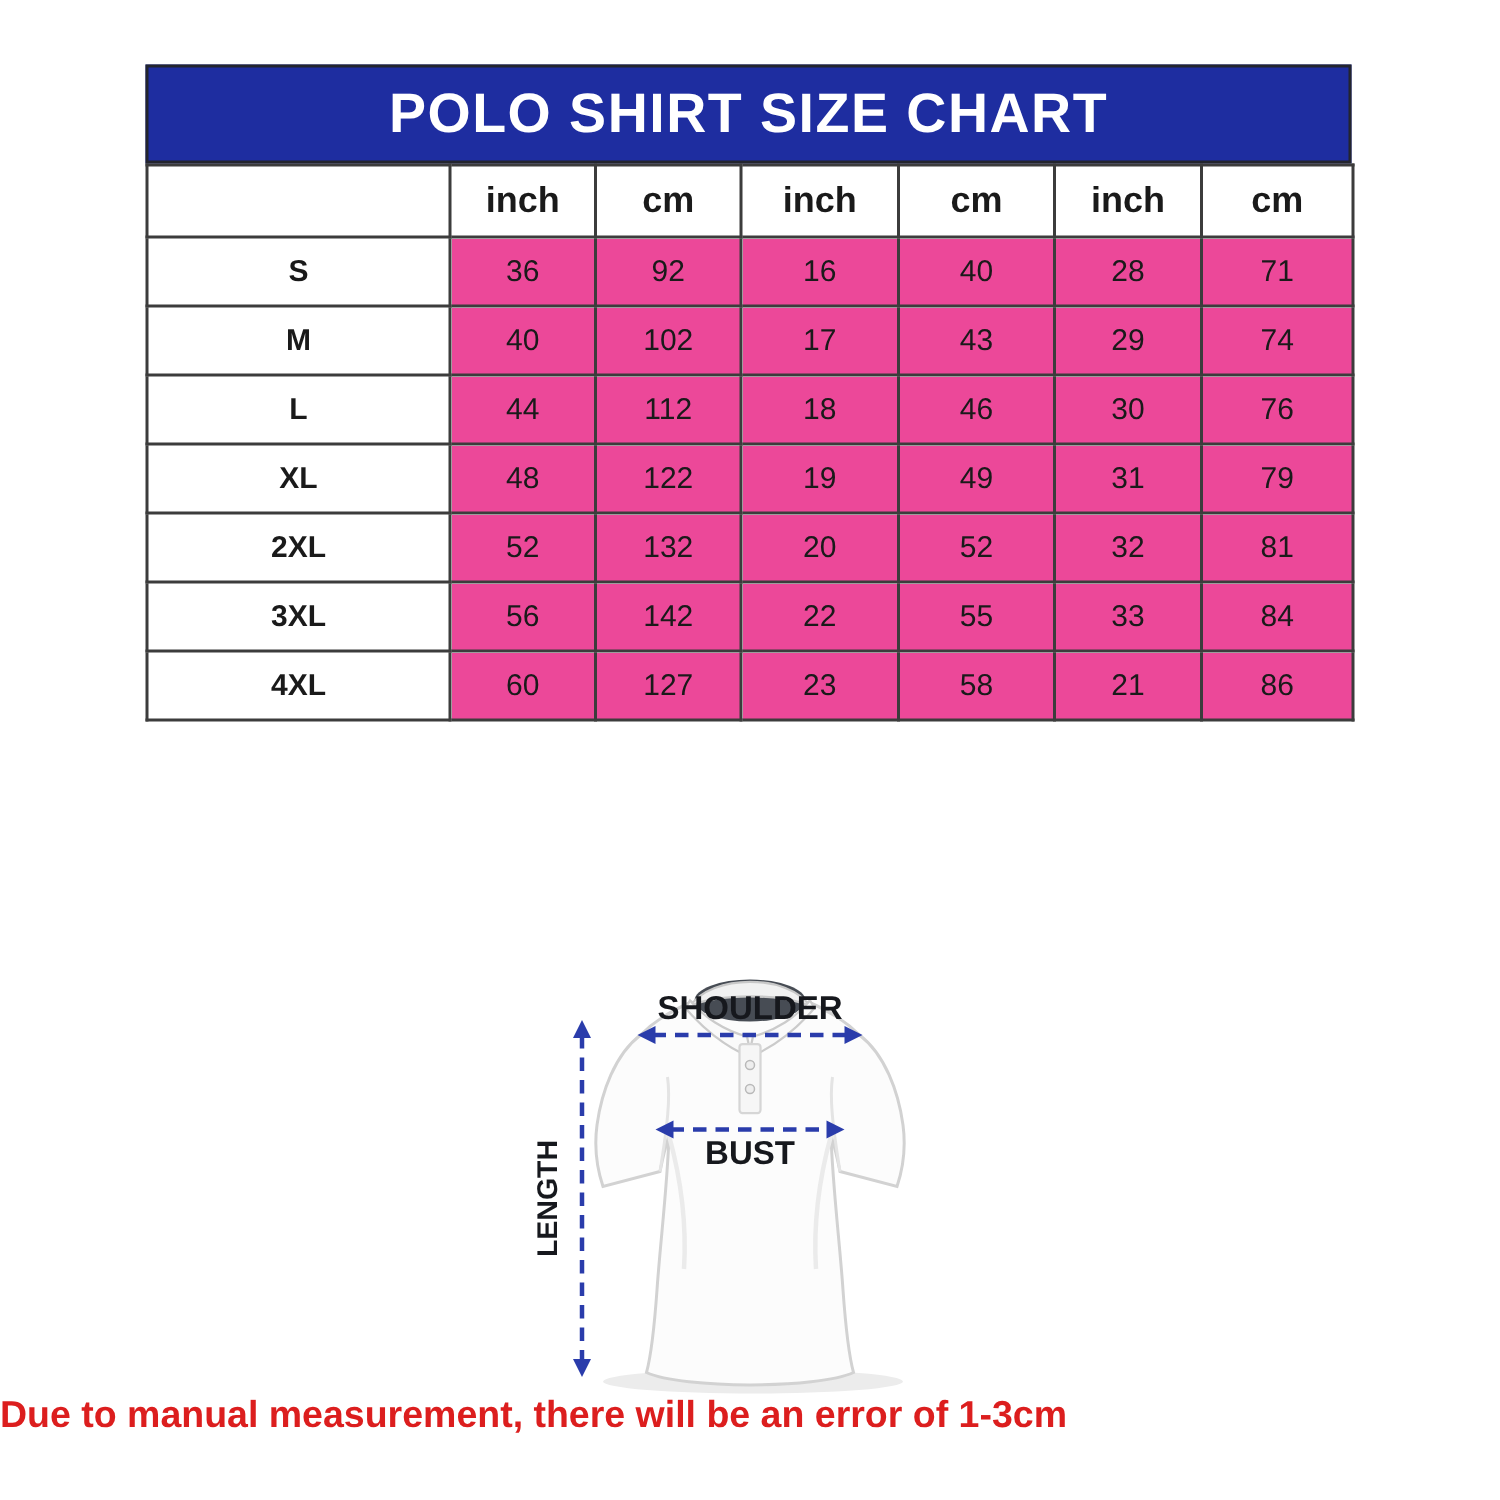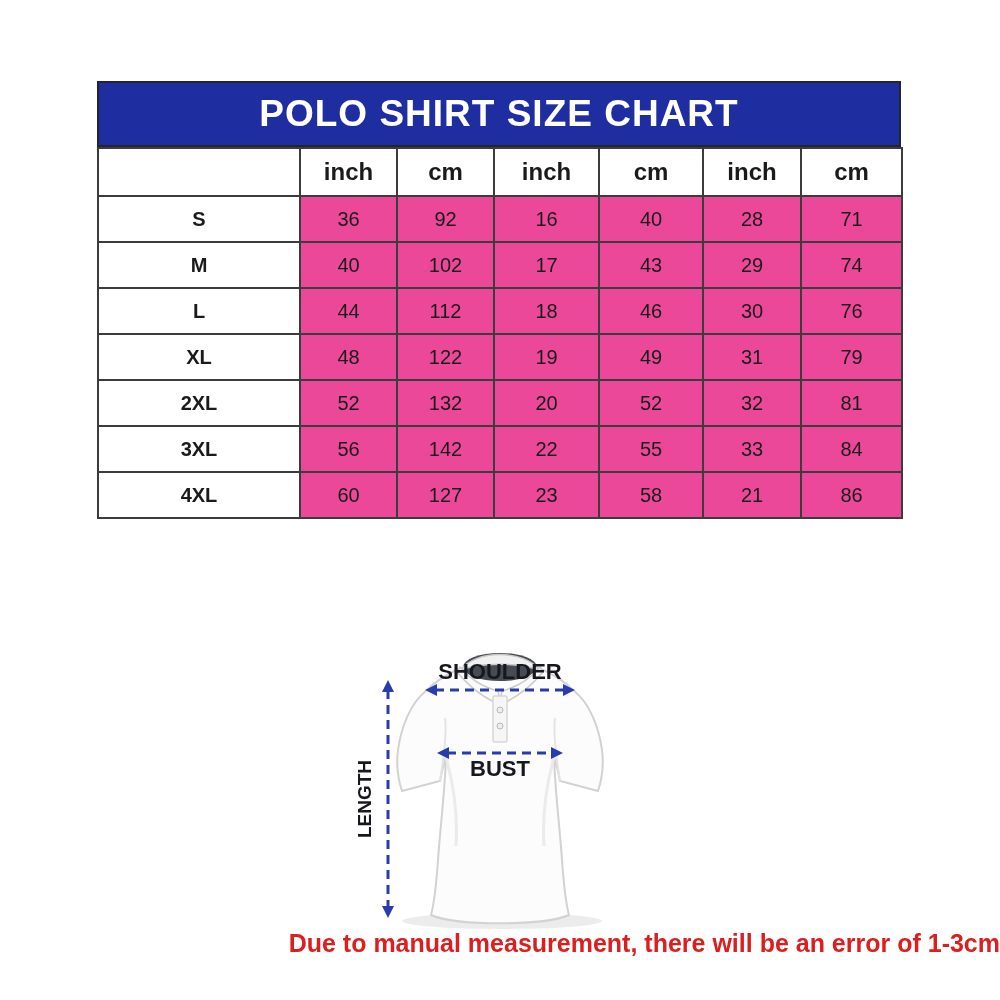--- a/index.html
+++ b/index.html
@@ -21,21 +21,20 @@
   .chart-wrap{position:absolute;left:97px;top:43px;width:804px}
   .title-bar{
     box-sizing:border-box;
     background:var(--header-bg);
     color:var(--header-text);
     border:2px solid #23252e;
     height:66px;
     display:flex;align-items:center;justify-content:center;
     font-size:37px;font-weight:bold;letter-spacing:1px;
     white-space:nowrap;
-    margin-top:38px;
   }
   table.size-table{
     border-collapse:collapse;table-layout:fixed;width:804px;
     border:2px solid var(--table-border);
   }
   .size-table th,.size-table td{
     border:2px solid var(--table-border);
     text-align:center;vertical-align:middle;padding:0;
     color:var(--cell-text);
     overflow:hidden;
@@ -48,21 +47,21 @@
   .unit-row td{background:#fff}
   tbody.data-body th{font-size:20px;font-weight:bold;height:44px;background:#fff}
   tbody.data-body td{font-size:20px;font-weight:normal;background:#ec4899}
   .shirt-svg{position:absolute;left:355px;top:638px}
   .shirt-svg text{
     font-family:"Liberation Sans", sans-serif;
     font-weight:bold;fill:#16181d;
   }
   .note{
     position:absolute;left:0;right:0;top:929px;
-    text-align:right;
+    text-align:left;
     font-size:25px;font-weight:bold;
     color:var(--note-red);
   }
 </style>
 </head>
 <body>
 
 <div class="chart-wrap">
   <div class="title-bar">POLO SHIRT SIZE CHART</div>
 

